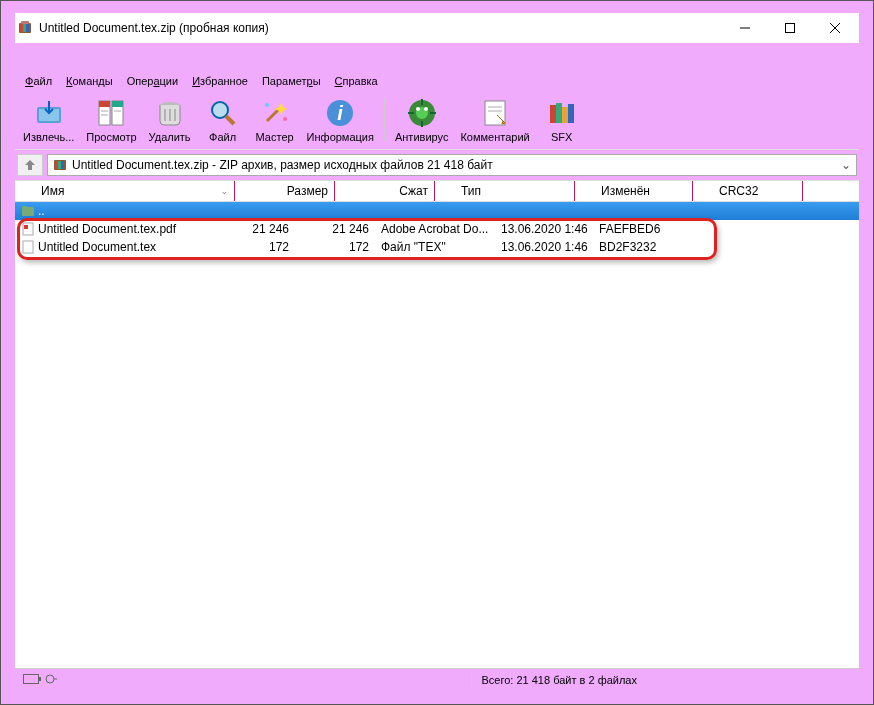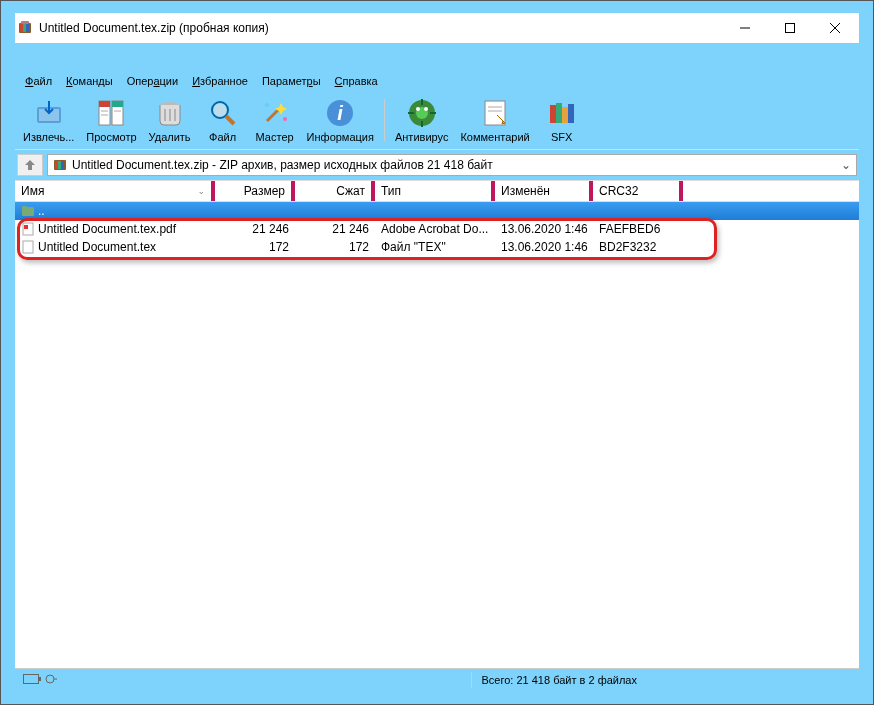--- a/index.html
+++ b/index.html
@@ -1,37 +1,37 @@
 <!DOCTYPE html>
 <html><head>
 <meta charset="utf-8">
 <style>
 * { box-sizing: border-box; margin: 0; padding: 0; font-family: "Segoe UI", Tahoma, sans-serif; }
 body { background: #fff; width: 874px; height: 705px; overflow: hidden; }
-.window { width: 874px; height: 705px; background: #7dd3fc; border: 1px solid #555; position: relative; display: flex; flex-direction: column; padding: 12px 14px 14px 14px; }
+.window { width: 874px; height: 705px; background: #f0abfc; border: 1px solid #555; position: relative; display: flex; flex-direction: column; padding: 12px 14px 14px 14px; }
 .titlebar { background: #fff; height: 30px; display: flex; align-items: center; padding: 0 2px; }
 .title-icon { width: 16px; height: 16px; margin-right: 6px; }
 .title-text { flex: 1; font-size: 12px; color: #000; }
 .title-btns { display: flex; }
 .title-btn { width: 45px; height: 28px; display: flex; align-items: center; justify-content: center; cursor: pointer; }
 .menubar { display: flex; padding: 2px 4px; gap: 2px; font-size: 11px; margin-top: 28px; }
 .menubar span { padding: 2px 6px; cursor: pointer; }
 .menubar u { text-decoration: underline; }
 .toolbar { display: flex; padding: 4px 2px; gap: 0; border-bottom: 1px solid #ddd; }
 .tbtn { display: flex; flex-direction: column; align-items: center; justify-content: flex-end; padding: 2px 6px; cursor: pointer; min-width: 52px; }
 .tbtn-icon { width: 32px; height: 32px; margin-bottom: 2px; }
 .tbtn-label { font-size: 11px; color: #000; white-space: nowrap; }
 .tsep { width: 1px; background: #ccc; margin: 4px 4px; }
 .pathbar { display: flex; align-items: center; padding: 4px 2px; gap: 4px; }
 .pathbtn { width: 26px; height: 22px; border: 1px solid #ccc; background: #f0f0f0; display: flex; align-items: center; justify-content: center; cursor: pointer; }
 .pathbox { flex: 1; height: 22px; border: 1px solid #aaa; display: flex; align-items: center; padding: 0 4px; font-size: 12px; background: #fff; position: relative; }
 .pathbox-icon { width: 16px; height: 16px; margin-right: 4px; }
 .pathbox-dd { width: 16px; text-align: center; color: #555; cursor: pointer; position: absolute; right: 2px; }
 .listheader { display: flex; background: #fff; border-top: 1px solid #ddd; border-bottom: 1px solid #ddd; font-size: 12px; }
-.lh { padding: 3px 6px; border-right: 4px solid #be185d; cursor: pointer; white-space: nowrap; overflow: hidden; }
+.lh { padding: 3px 6px; border-right: 1px solid #be185d; cursor: pointer; white-space: nowrap; overflow: hidden; margin-left: 20px; }
 .col-name { width: 200px; display: flex; align-items: center; }
 .col-size { width: 80px; text-align: right; }
 .col-packed { width: 80px; text-align: right; }
 .col-type { width: 120px; }
 .col-mod { width: 98px; }
 .col-crc { width: 90px; }
 .sort-ind { margin-left: auto; color: #888; font-size: 9px; }
 .filelist { flex: 1; background: #fff; overflow: auto; font-size: 12px; position: relative; }
 .row { display: flex; align-items: center; height: 18px; }
 .row.selected { background: linear-gradient(#3a9df0, #1e7dd6); color: #fff; }

